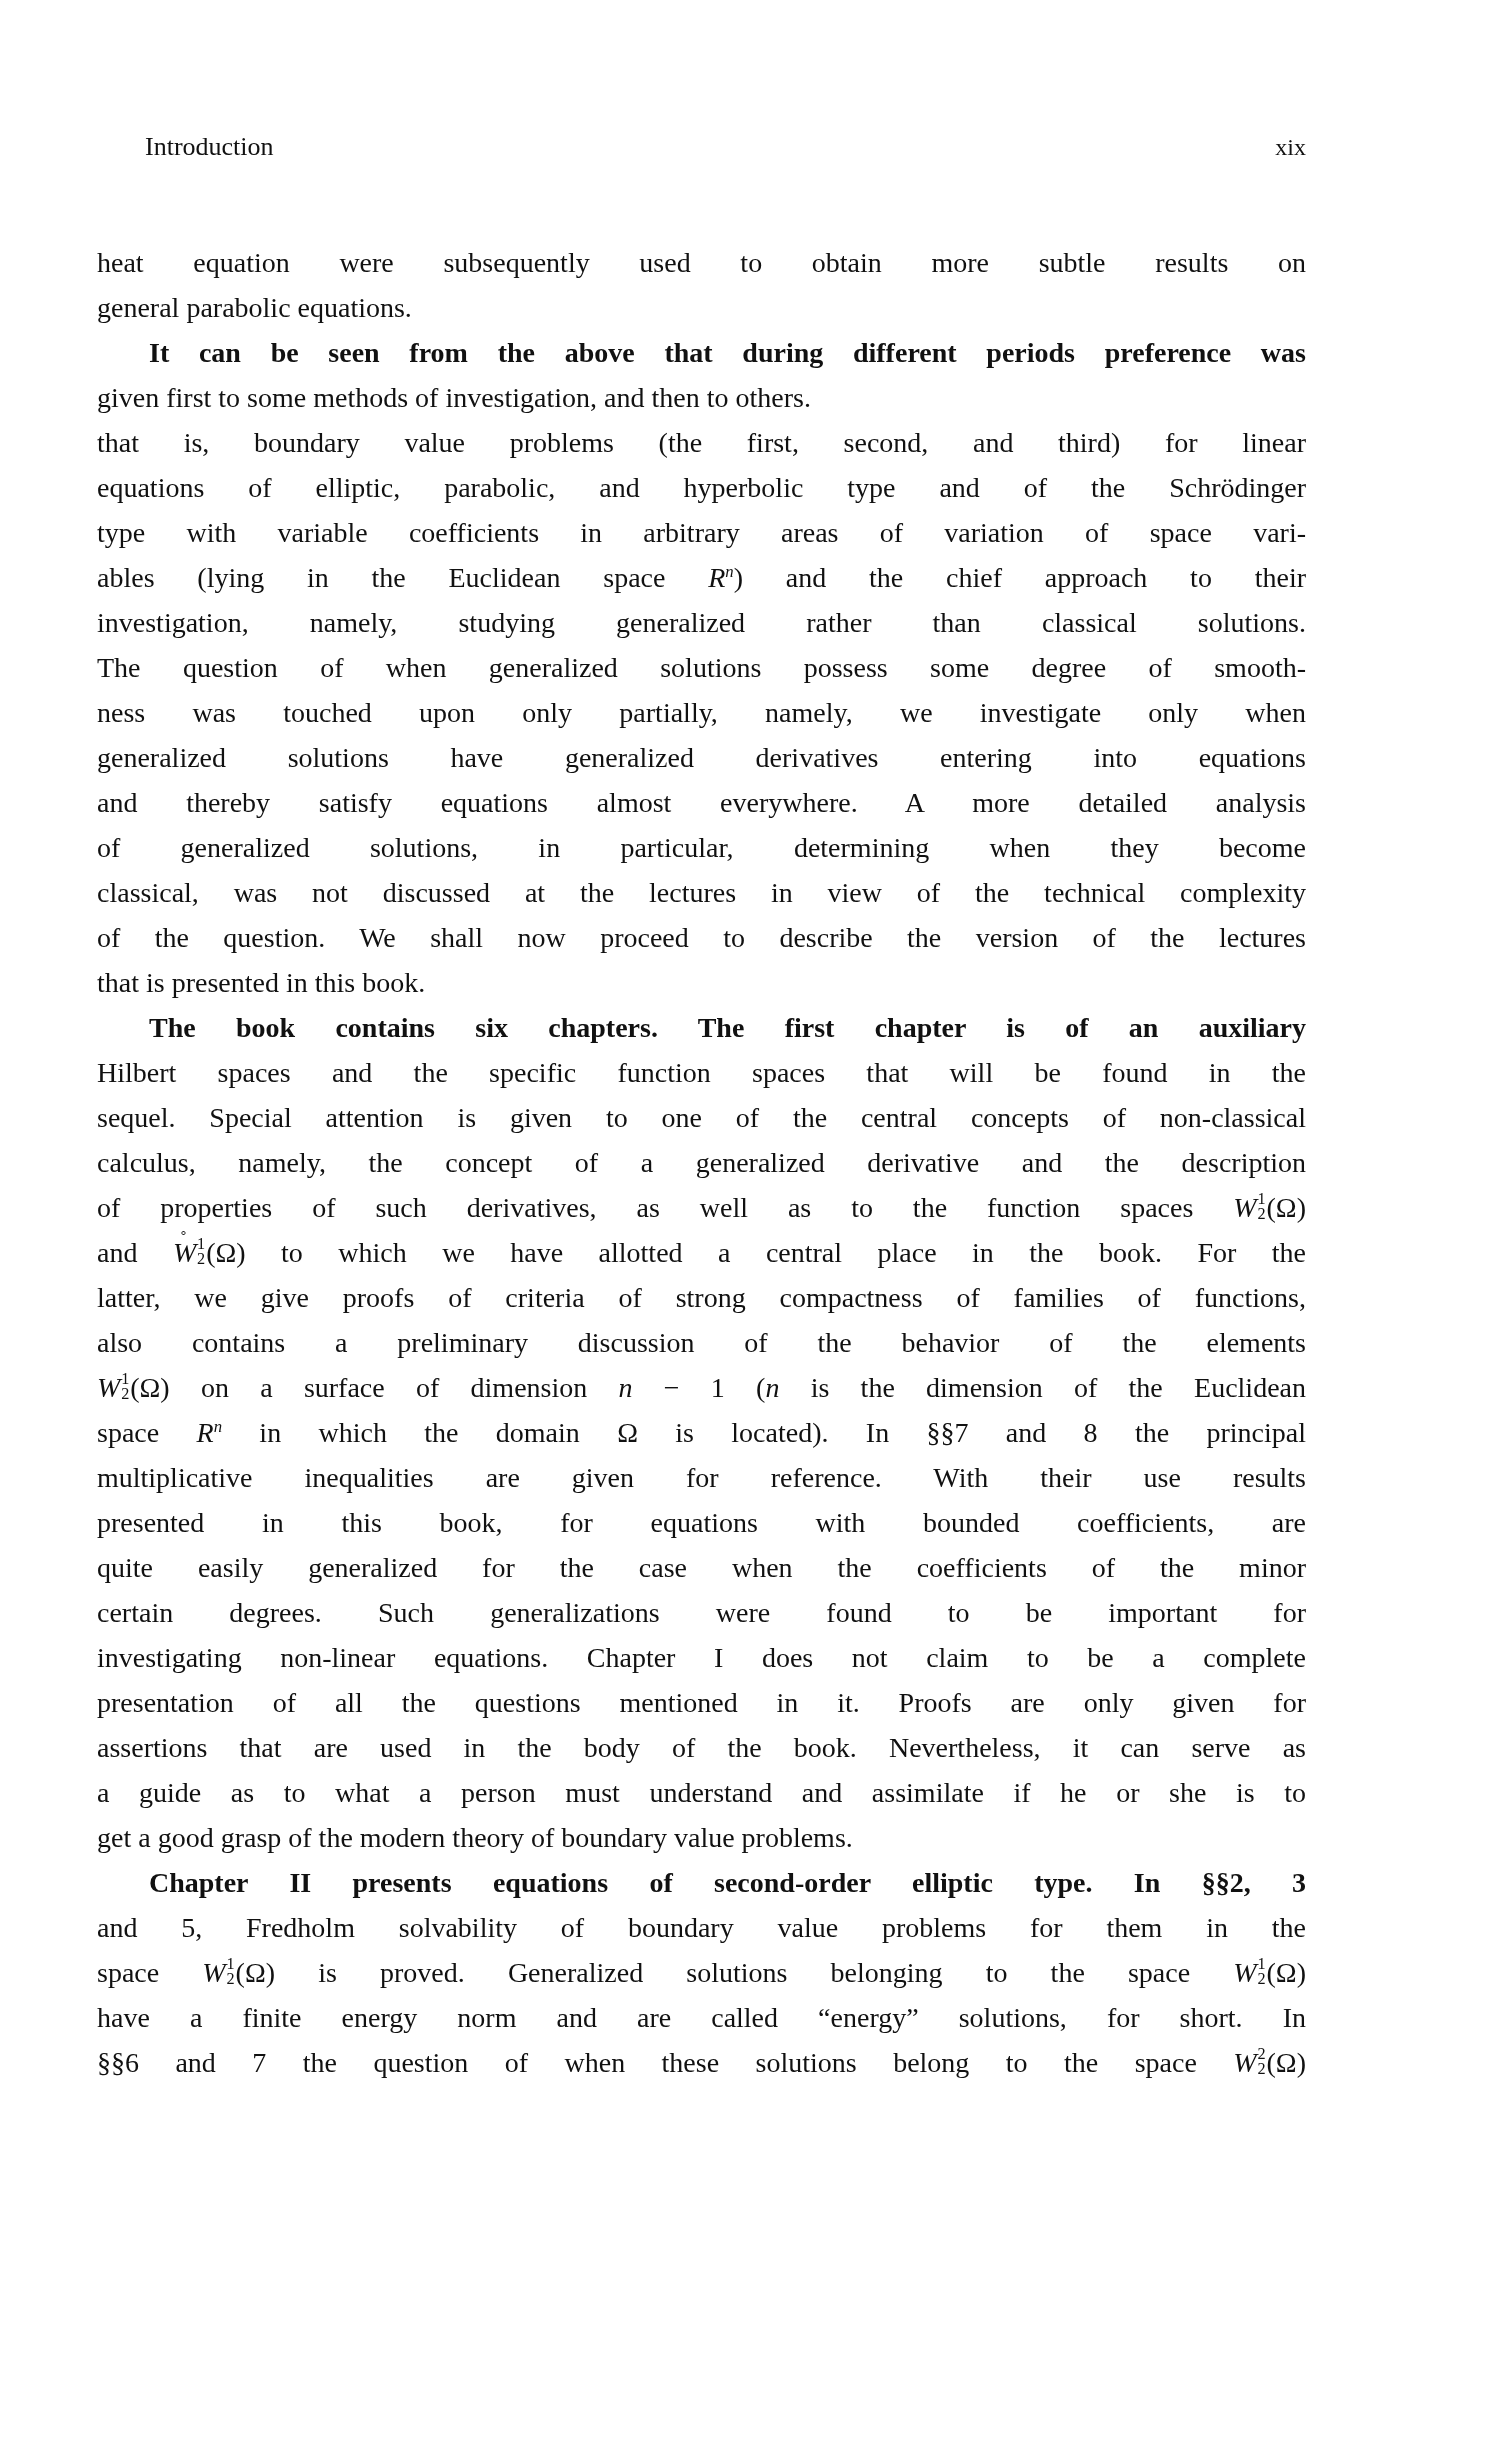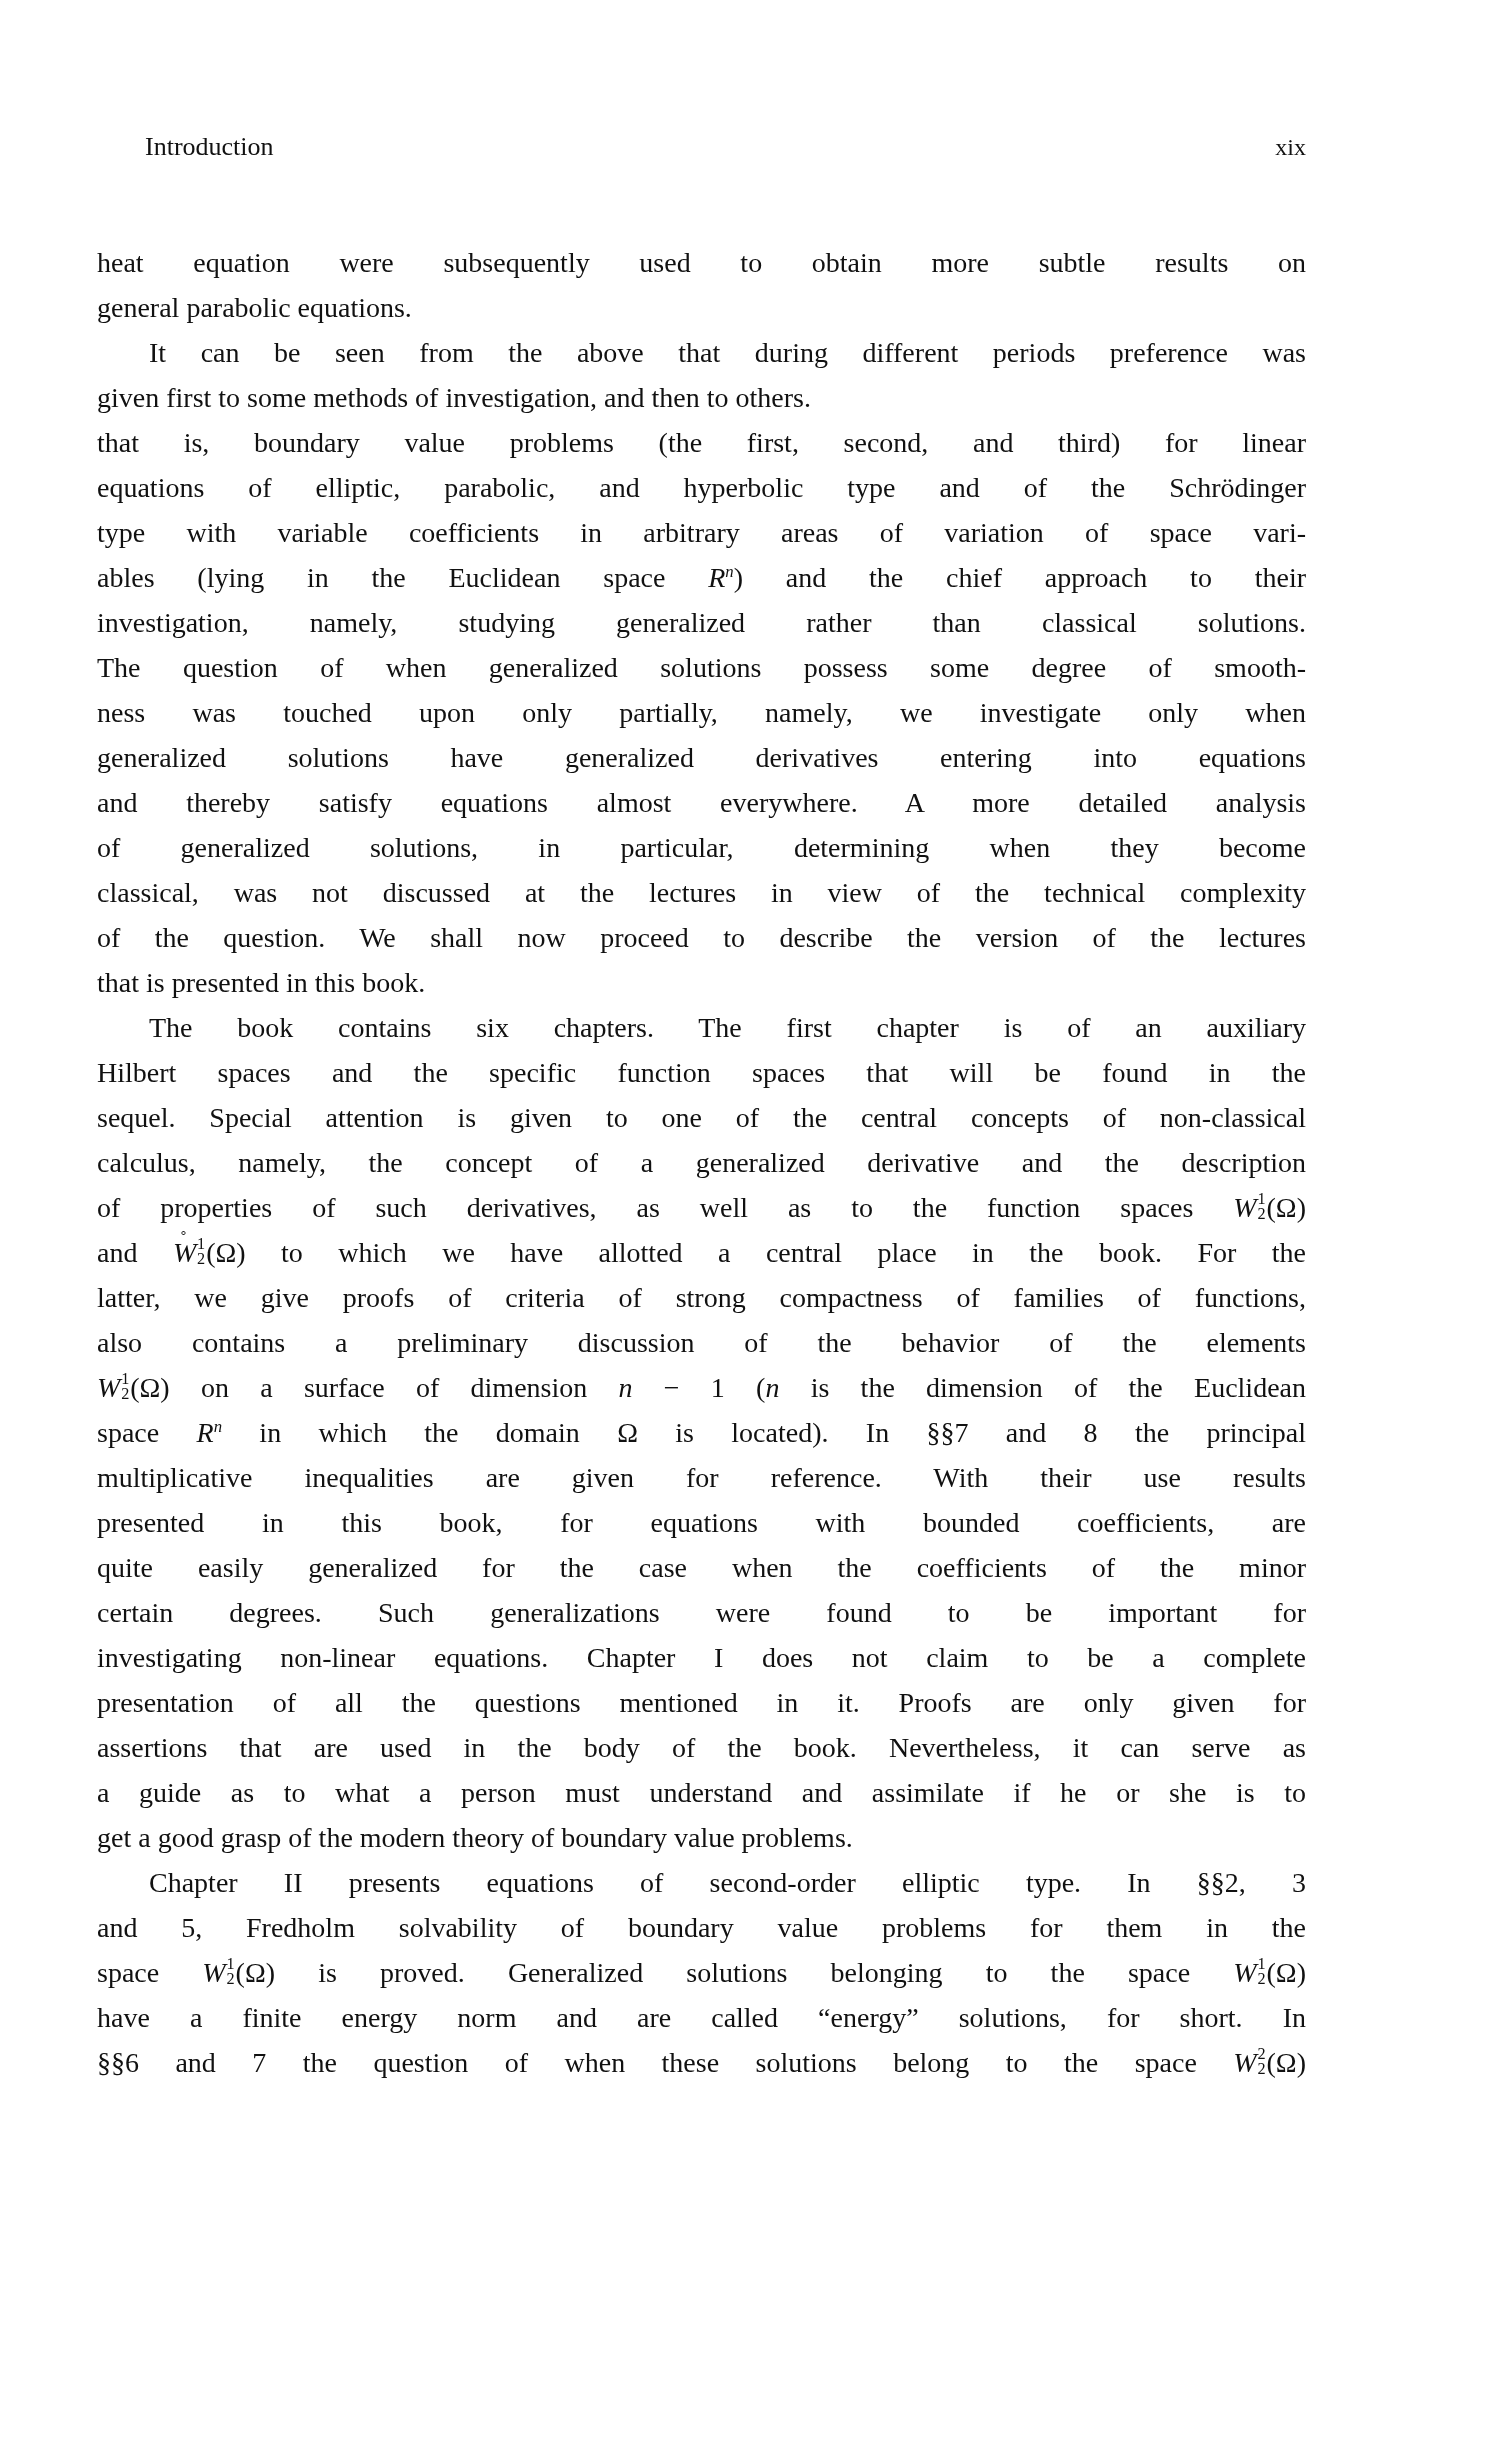--- a/index.html
+++ b/index.html
@@ -36,21 +36,21 @@
   }
   .line {
     display: block;
     height: 45px;
     white-space: nowrap;
     text-align: justify;
     text-align-last: justify;
     overflow: visible;
   }
   .line.last { text-align-last: left; }
-  .line.indent { padding-left: 52px; }
+  .line.indent { padding-left: 52px; font-weight: bold; }
   .line > span { white-space: normal; }
   i, .m { font-style: italic; }
   sup, sub { font-size: 0.6em; line-height: 0; }
   .supsub {
     display: inline-block;
     vertical-align: -0.15em;
     line-height: 1;
     font-size: 0.58em;
     text-align: left;
     margin-left: 0.9px;

